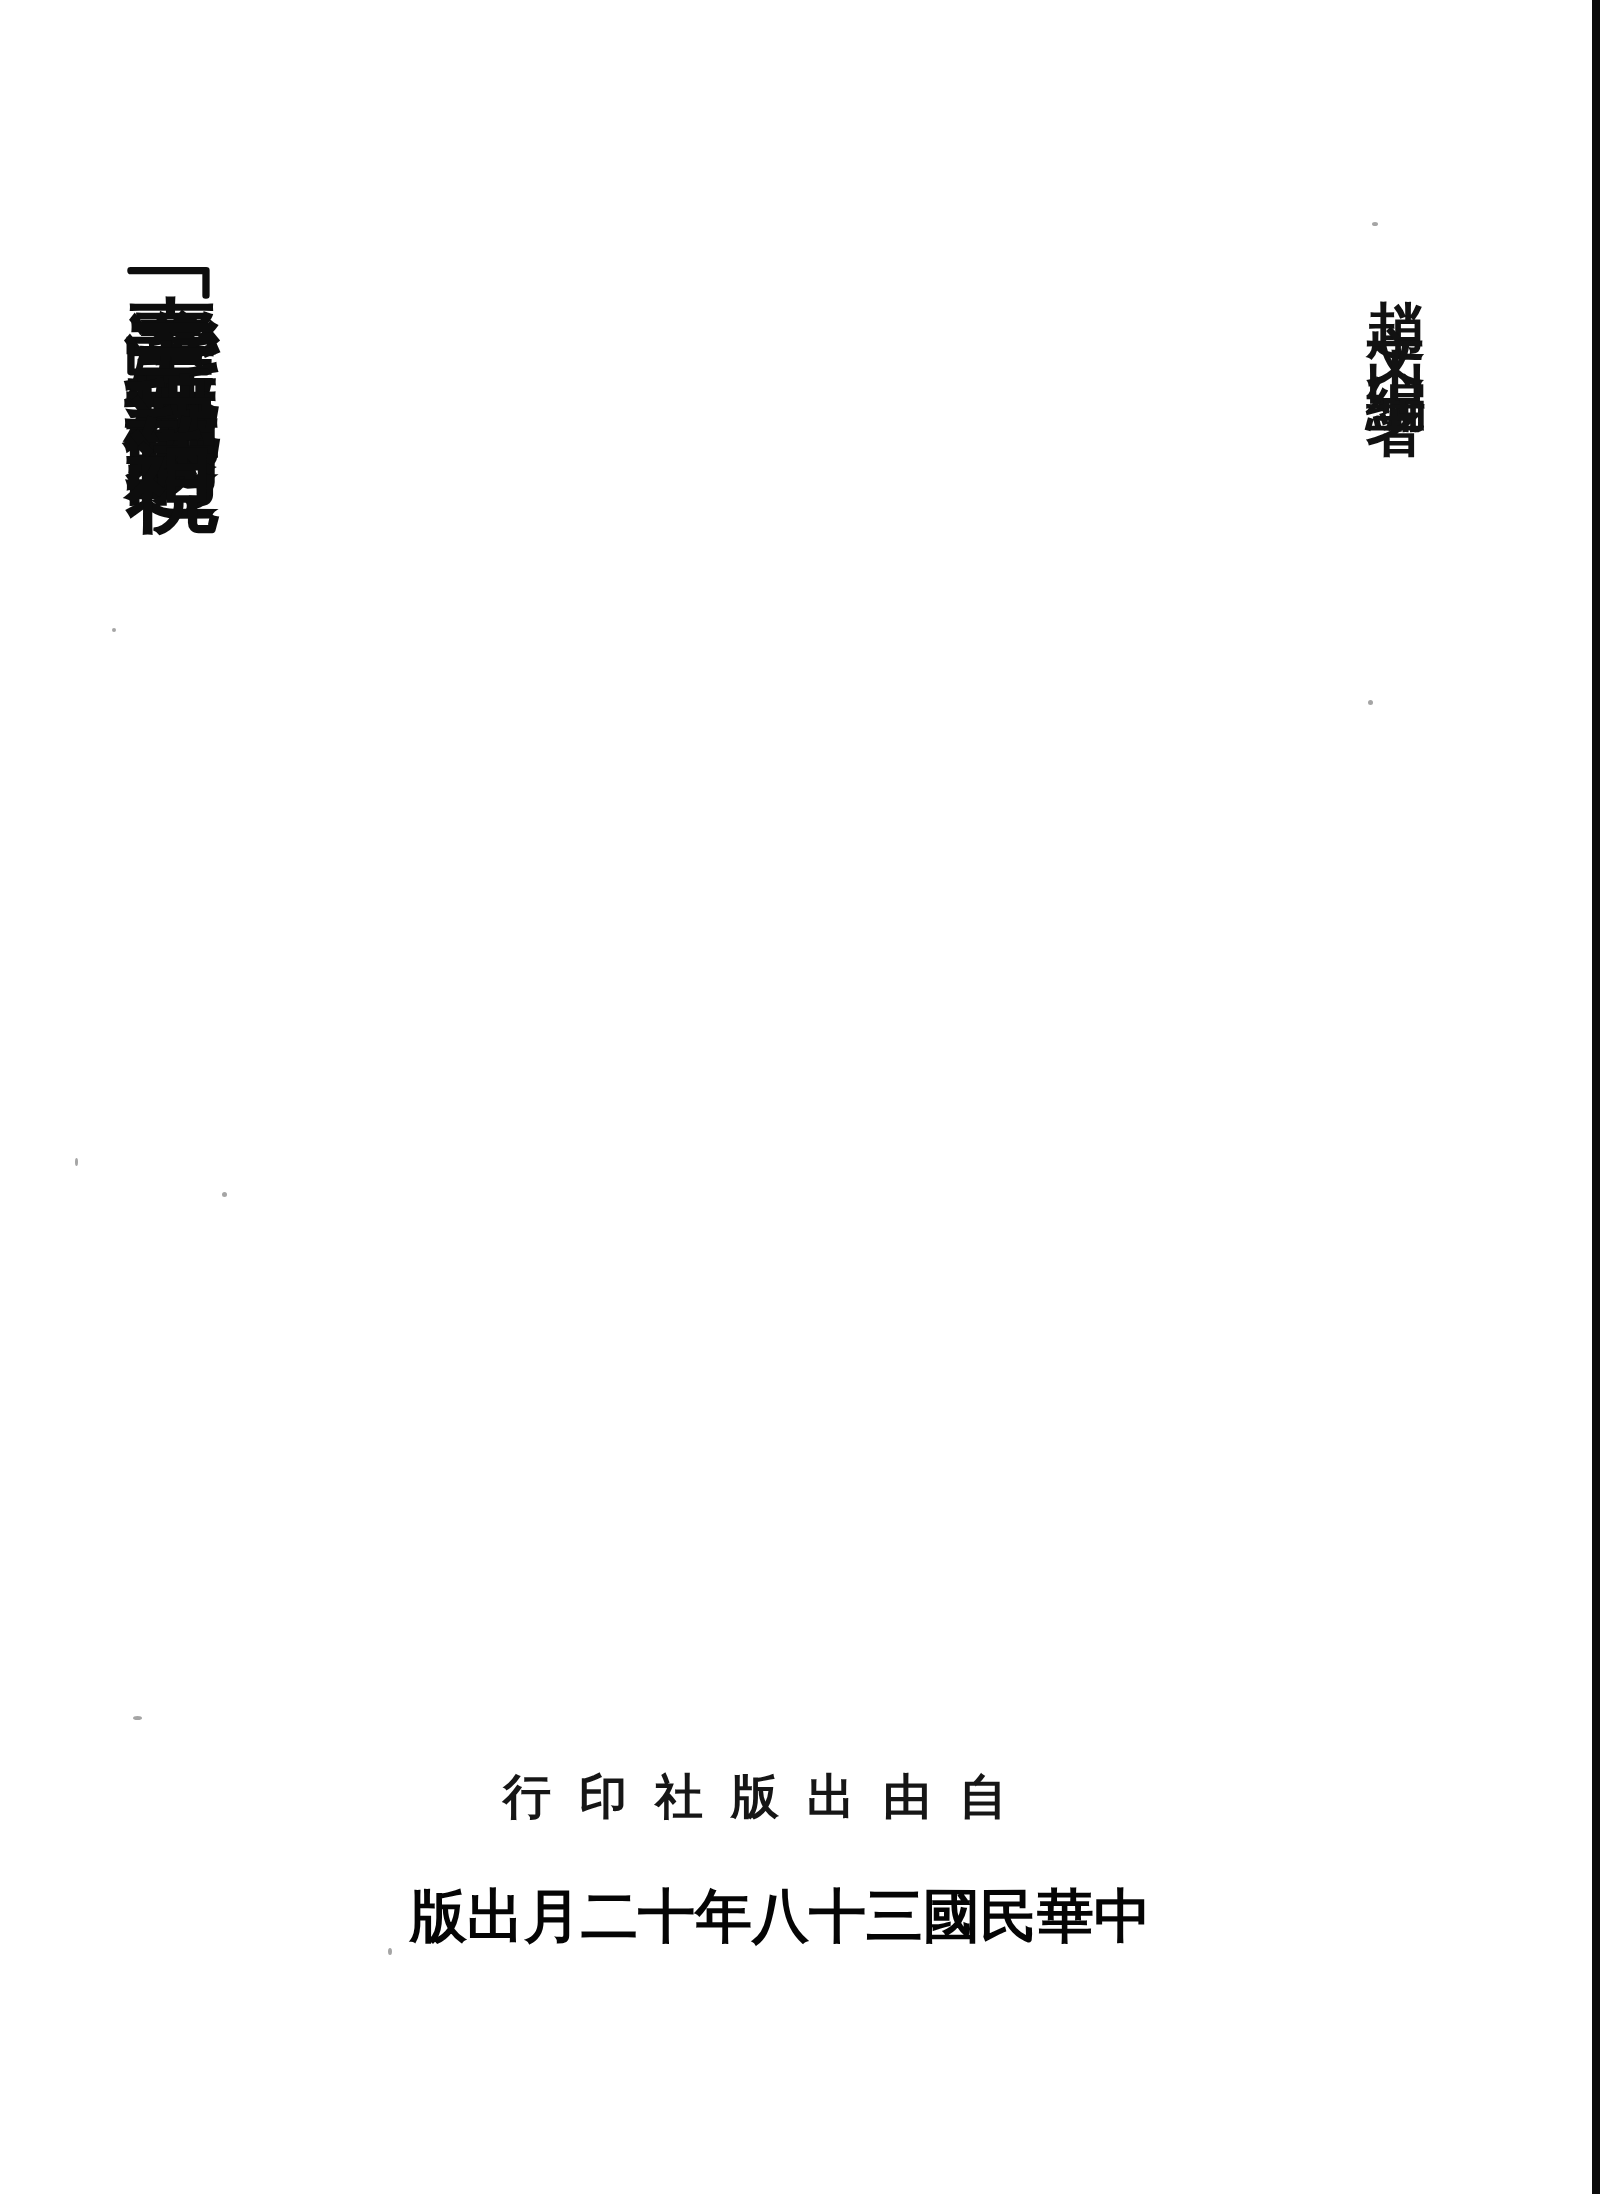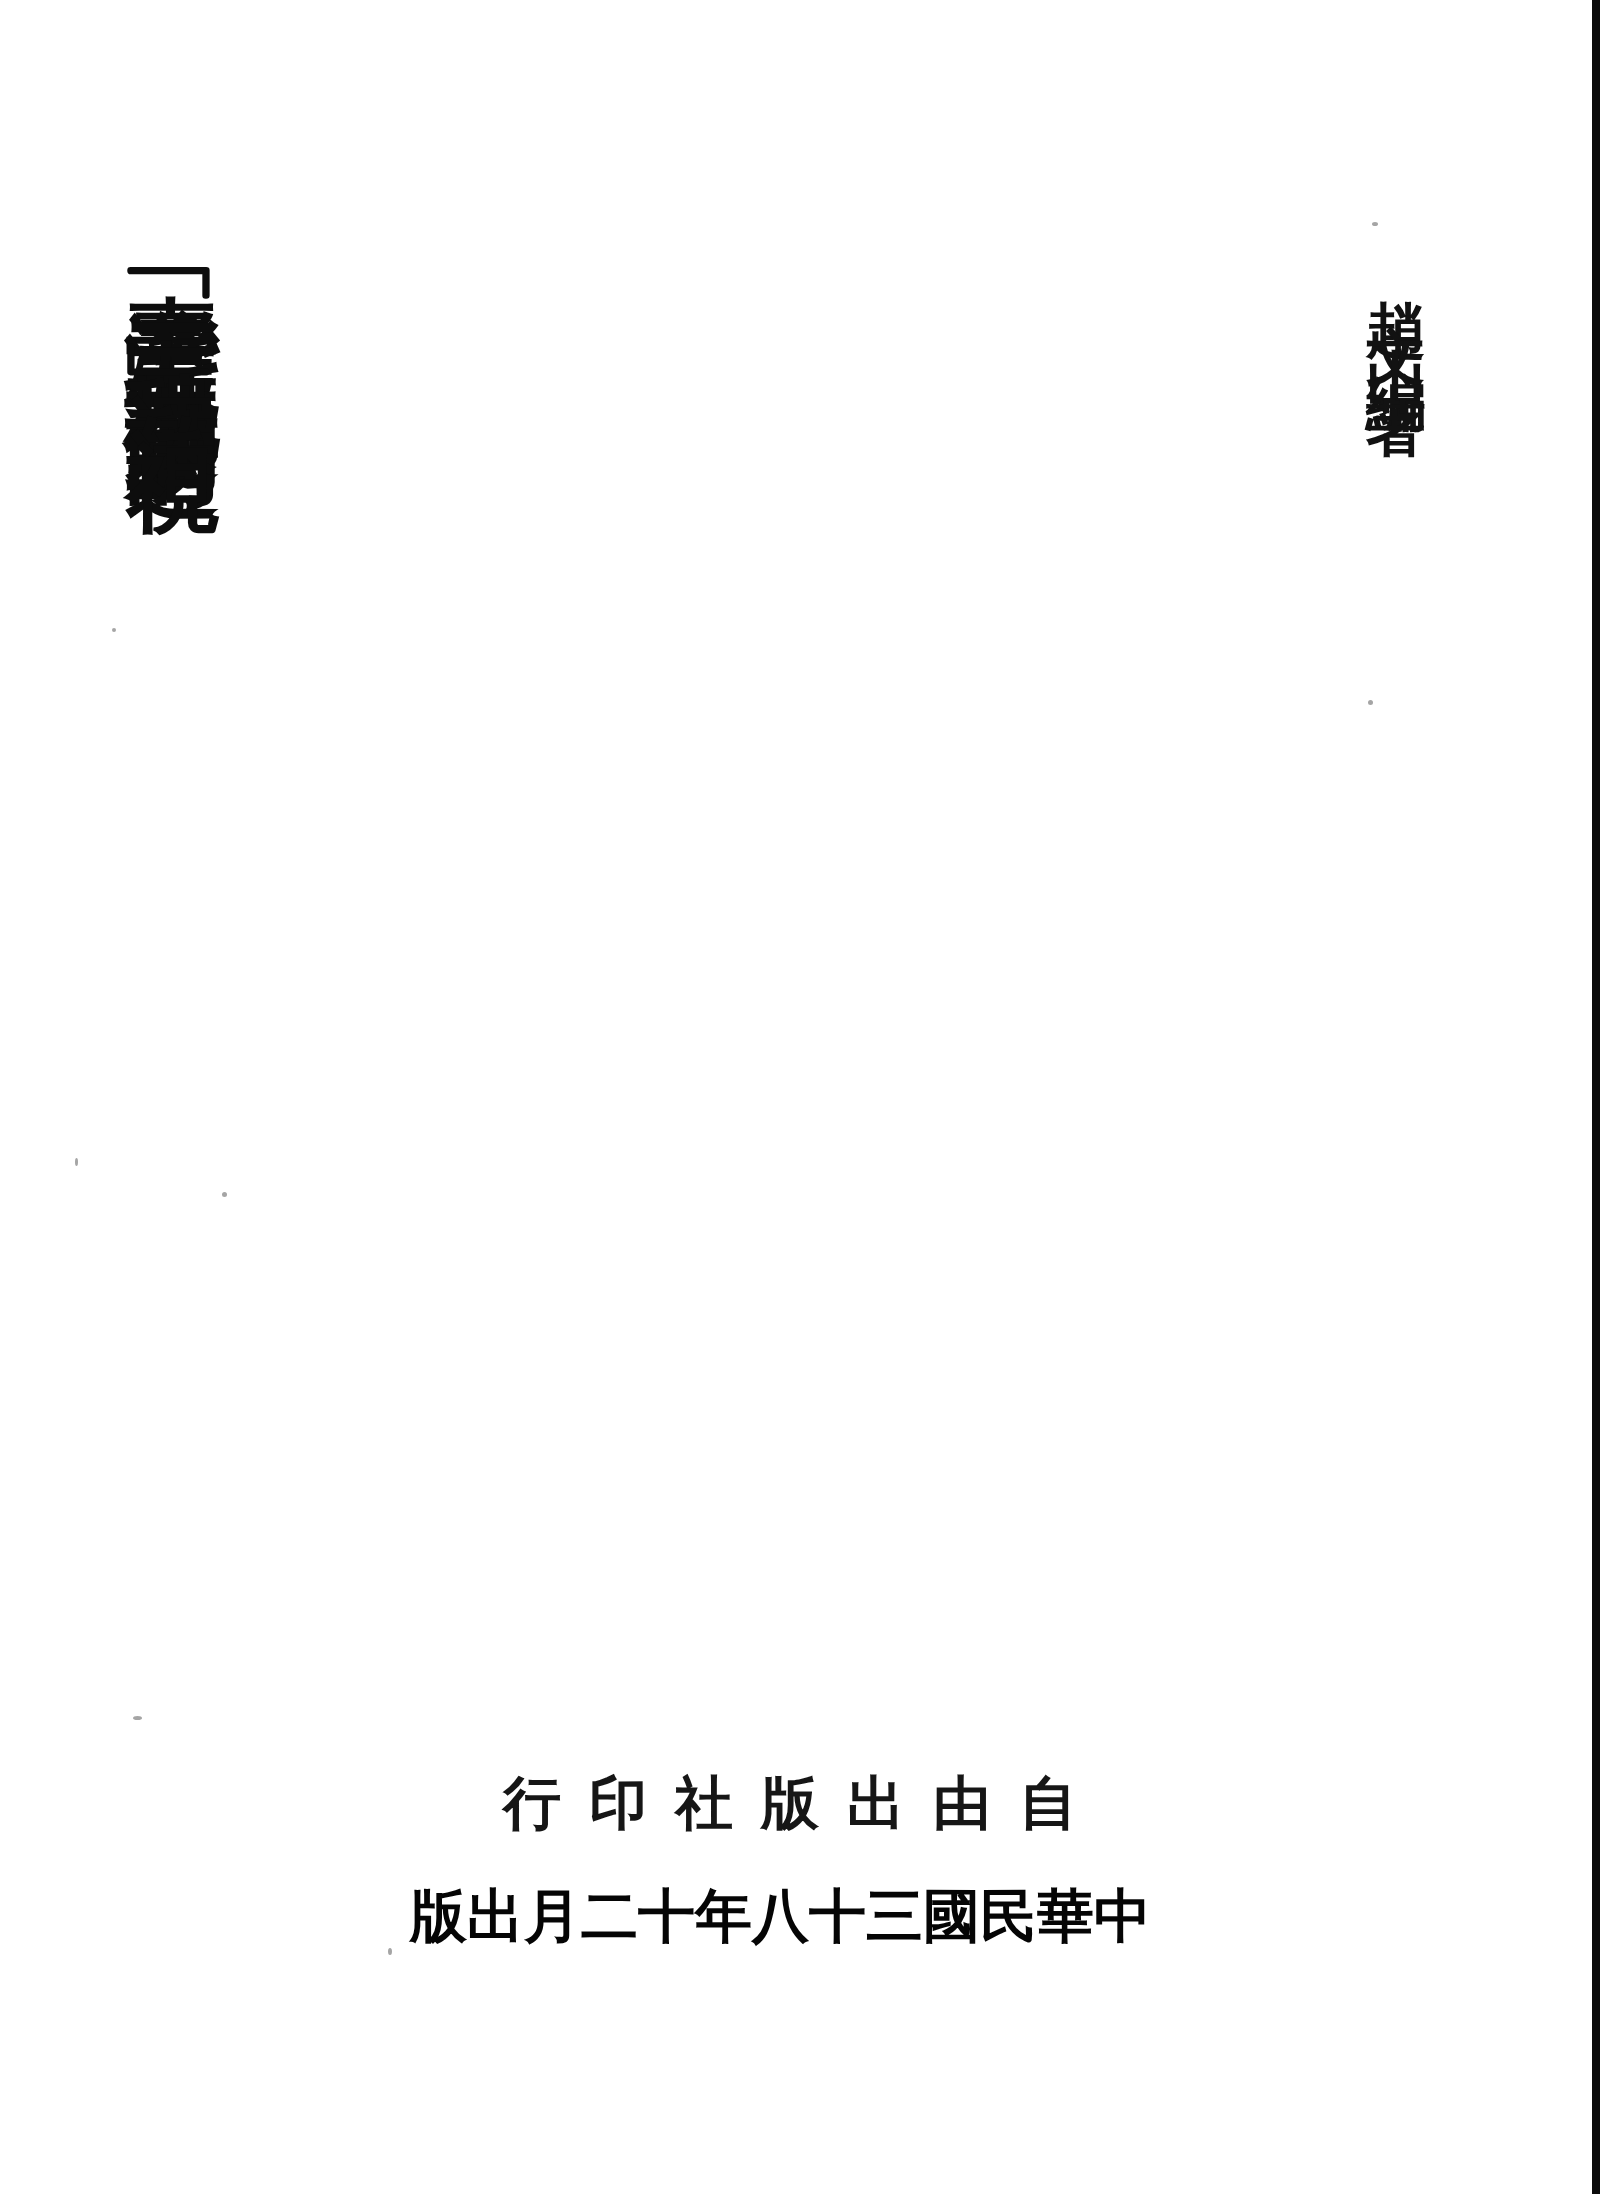--- a/index.html
+++ b/index.html
@@ -52,21 +52,21 @@
     letter-spacing: 24px;
     color: #121212;
     line-height: 1.1;
     white-space: nowrap;
   }
   
   .publisher-line {
     position: absolute;
     left: 503px;
     top: 1765px;
-    font-size: 58px;
+    font-size: 48px;
     font-weight: bold;
     letter-spacing: 28px;
     color: #161616;
     white-space: nowrap;
   }
   
   .date-line {
     position: absolute;
     left: 410px;
     top: 1878px;

